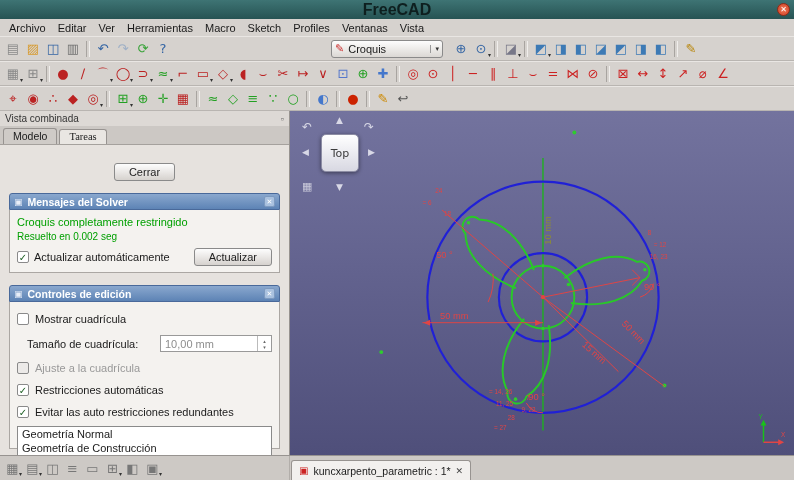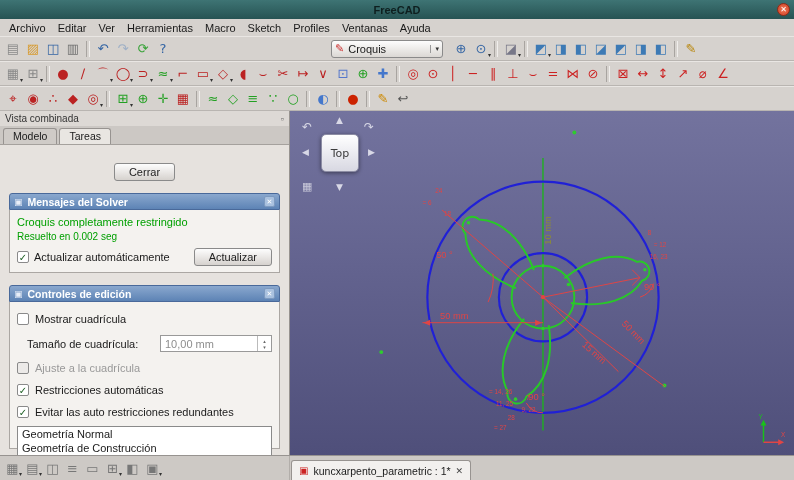--- a/index.html
+++ b/index.html
@@ -1,21 +1,21 @@
 <!DOCTYPE html>
 <html><head>
 <meta charset="utf-8">
 <style>
   html,body{margin:0;padding:0;}
   body{width:794px;height:480px;overflow:hidden;font-family:"Liberation Sans","DejaVu Sans",sans-serif;font-size:11px;background:#d6d2ce;color:#1a1a1a;}
   .app{width:794px;height:480px;display:flex;flex-direction:column;}
 
   
   .titlebar{height:19px;background:linear-gradient(#3e7474,#265353);position:relative;display:flex;align-items:center;justify-content:center;flex:none;}
-  .titlebar .title{font-weight:bold;font-size:11px;color:#0e1f1f;}
+  .titlebar .title{font-weight:bold;font-size:16px;color:#0e1f1f;}
   .winbtn{position:absolute;right:4px;top:3px;width:13px;height:13px;border-radius:7px;background:radial-gradient(#ef7a58,#cf3d22);border:1px solid #8e2a16;color:#fff;font-size:8px;line-height:12px;text-align:center;box-sizing:border-box;}
 
   
   .menubar{height:17px;display:flex;align-items:center;padding-left:3px;background:#d6d2ce;flex:none;}
   .menu-item{padding:1px 6px;font-size:11px;}
 
   
   .tb-row{height:23px;display:flex;align-items:center;padding:0 3px;background:#d6d2ce;border-top:1px solid #e9e6e3;border-bottom:1px solid #b9b5b1;flex:none;}
   .tb-btn{width:20px;height:20px;position:relative;display:flex;align-items:center;justify-content:center;border-radius:3px;flex:none;}
   .tb-btn .glyph{font-family:"DejaVu Sans",sans-serif;font-size:13px;line-height:1;}
@@ -29,21 +29,21 @@
 
   
   .main{flex:1;display:flex;min-height:0;}
 
   
   .panel{width:290px;flex:none;background:#ddd9d5;border-right:1px solid #979390;display:flex;flex-direction:column;box-sizing:border-box;}
   .panel-titlebar{height:15px;font-size:10px;display:flex;align-items:center;justify-content:space-between;padding:0 5px;color:#333;}
   .panel-float{color:#666;font-size:9px;}
   .tabs{height:18px;display:flex;align-items:flex-end;padding-left:3px;background:#ccc8c4;border-bottom:1px solid #a5a19d;text-align:right;}
   .tab{padding:1px 9px 2px;font-size:10.5px;border:1px solid #979390;border-bottom:none;border-radius:3px 3px 0 0;background:#cfcbc7;margin-right:2px;}
-  .tab.active{background:#e9e6e2;}
+  .tab.active{background:#e9e6e2;font-family:Liberation Serif, serif;}
   .panel-body{flex:1;background:#e6e2de;padding:6px 9px;display:flex;flex-direction:column;min-height:0;}
   .btn{padding:2px 14px;font-size:11px;border:1px solid #8a8a8a;border-radius:3px;background:linear-gradient(#fdfdfd,#d6d2ce);color:#222;}
   .cerrar{display:block;margin:12px auto 12px;}
   .taskbox{margin-bottom:12px;}
   .taskhead{height:17px;background:linear-gradient(#8aa8ce,#5d83b5);border:1px solid #49699a;border-radius:3px 3px 0 0;color:#fff;font-weight:bold;font-size:10.5px;display:flex;align-items:center;gap:5px;padding:0 4px;box-sizing:border-box;}
   .taskhead .hicon{font-family:"DejaVu Sans",sans-serif;font-size:9px;color:#e8eef8;}
   .taskhead .toggle{margin-left:auto;width:11px;height:11px;border-radius:2px;background:#a9c1df;border:1px solid #7d9ac0;color:#fff;font-size:7px;line-height:10px;text-align:center;box-sizing:border-box;}
   .taskbody{background:#f4f2ef;border:1px solid #aba7a3;border-top:none;padding:6px 7px;}
   .ok1{color:#00a000;font-size:11px;}
   .ok2{color:#00a000;font-size:10px;margin-top:3px;}
@@ -121,21 +121,21 @@
 
       <div class="menu-item" data-name="menu-profiles">
         <span>Profiles</span>
       </div>
 
       <div class="menu-item" data-name="menu-ventanas">
         <span>Ventanas</span>
       </div>
 
       <div class="menu-item" data-name="menu-ayuda">
-        <span>Ayuda</span>
+        <span>Vista</span>
       </div>
     </div>
 
   <div class="tb-row" data-name="toolbar-file-view">
     <div style="display:flex;align-items:center;" data-name="toolbar-file-group">
 
         <div class="tb-btn" data-name="new-document-icon">
           <span class="glyph" style="color: rgb(138, 138, 138);">▤</span>
           <span class="sfx"></span>
         </div>

